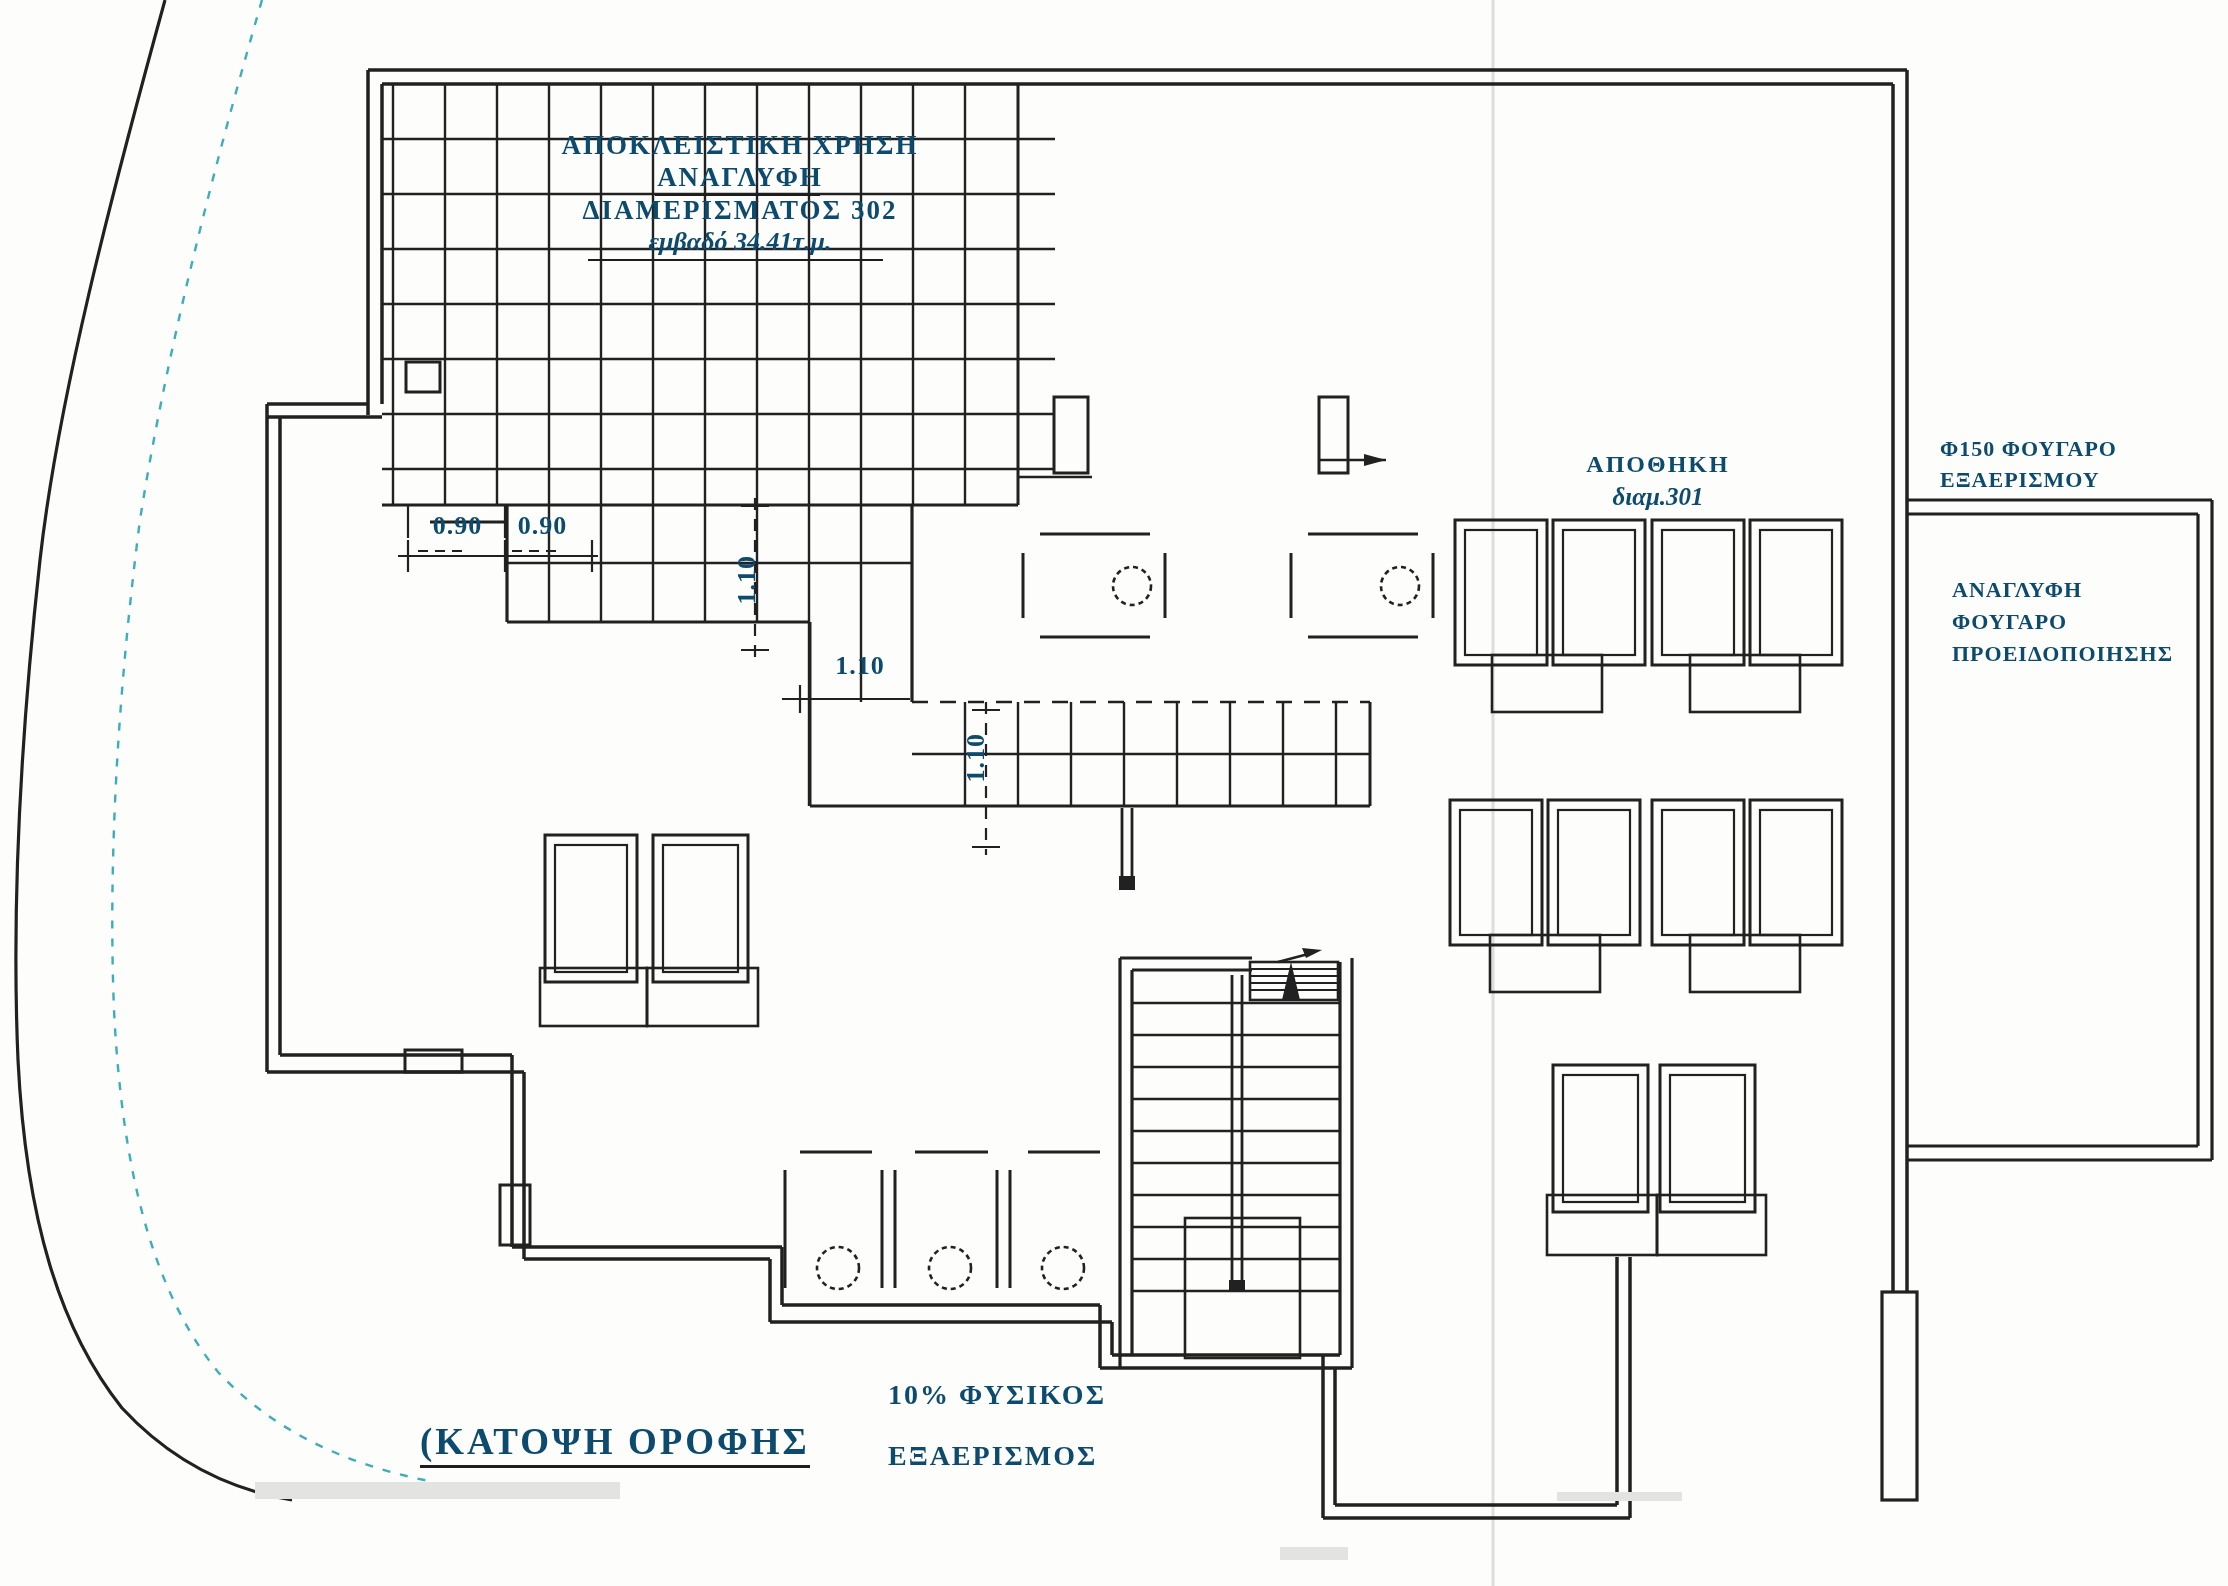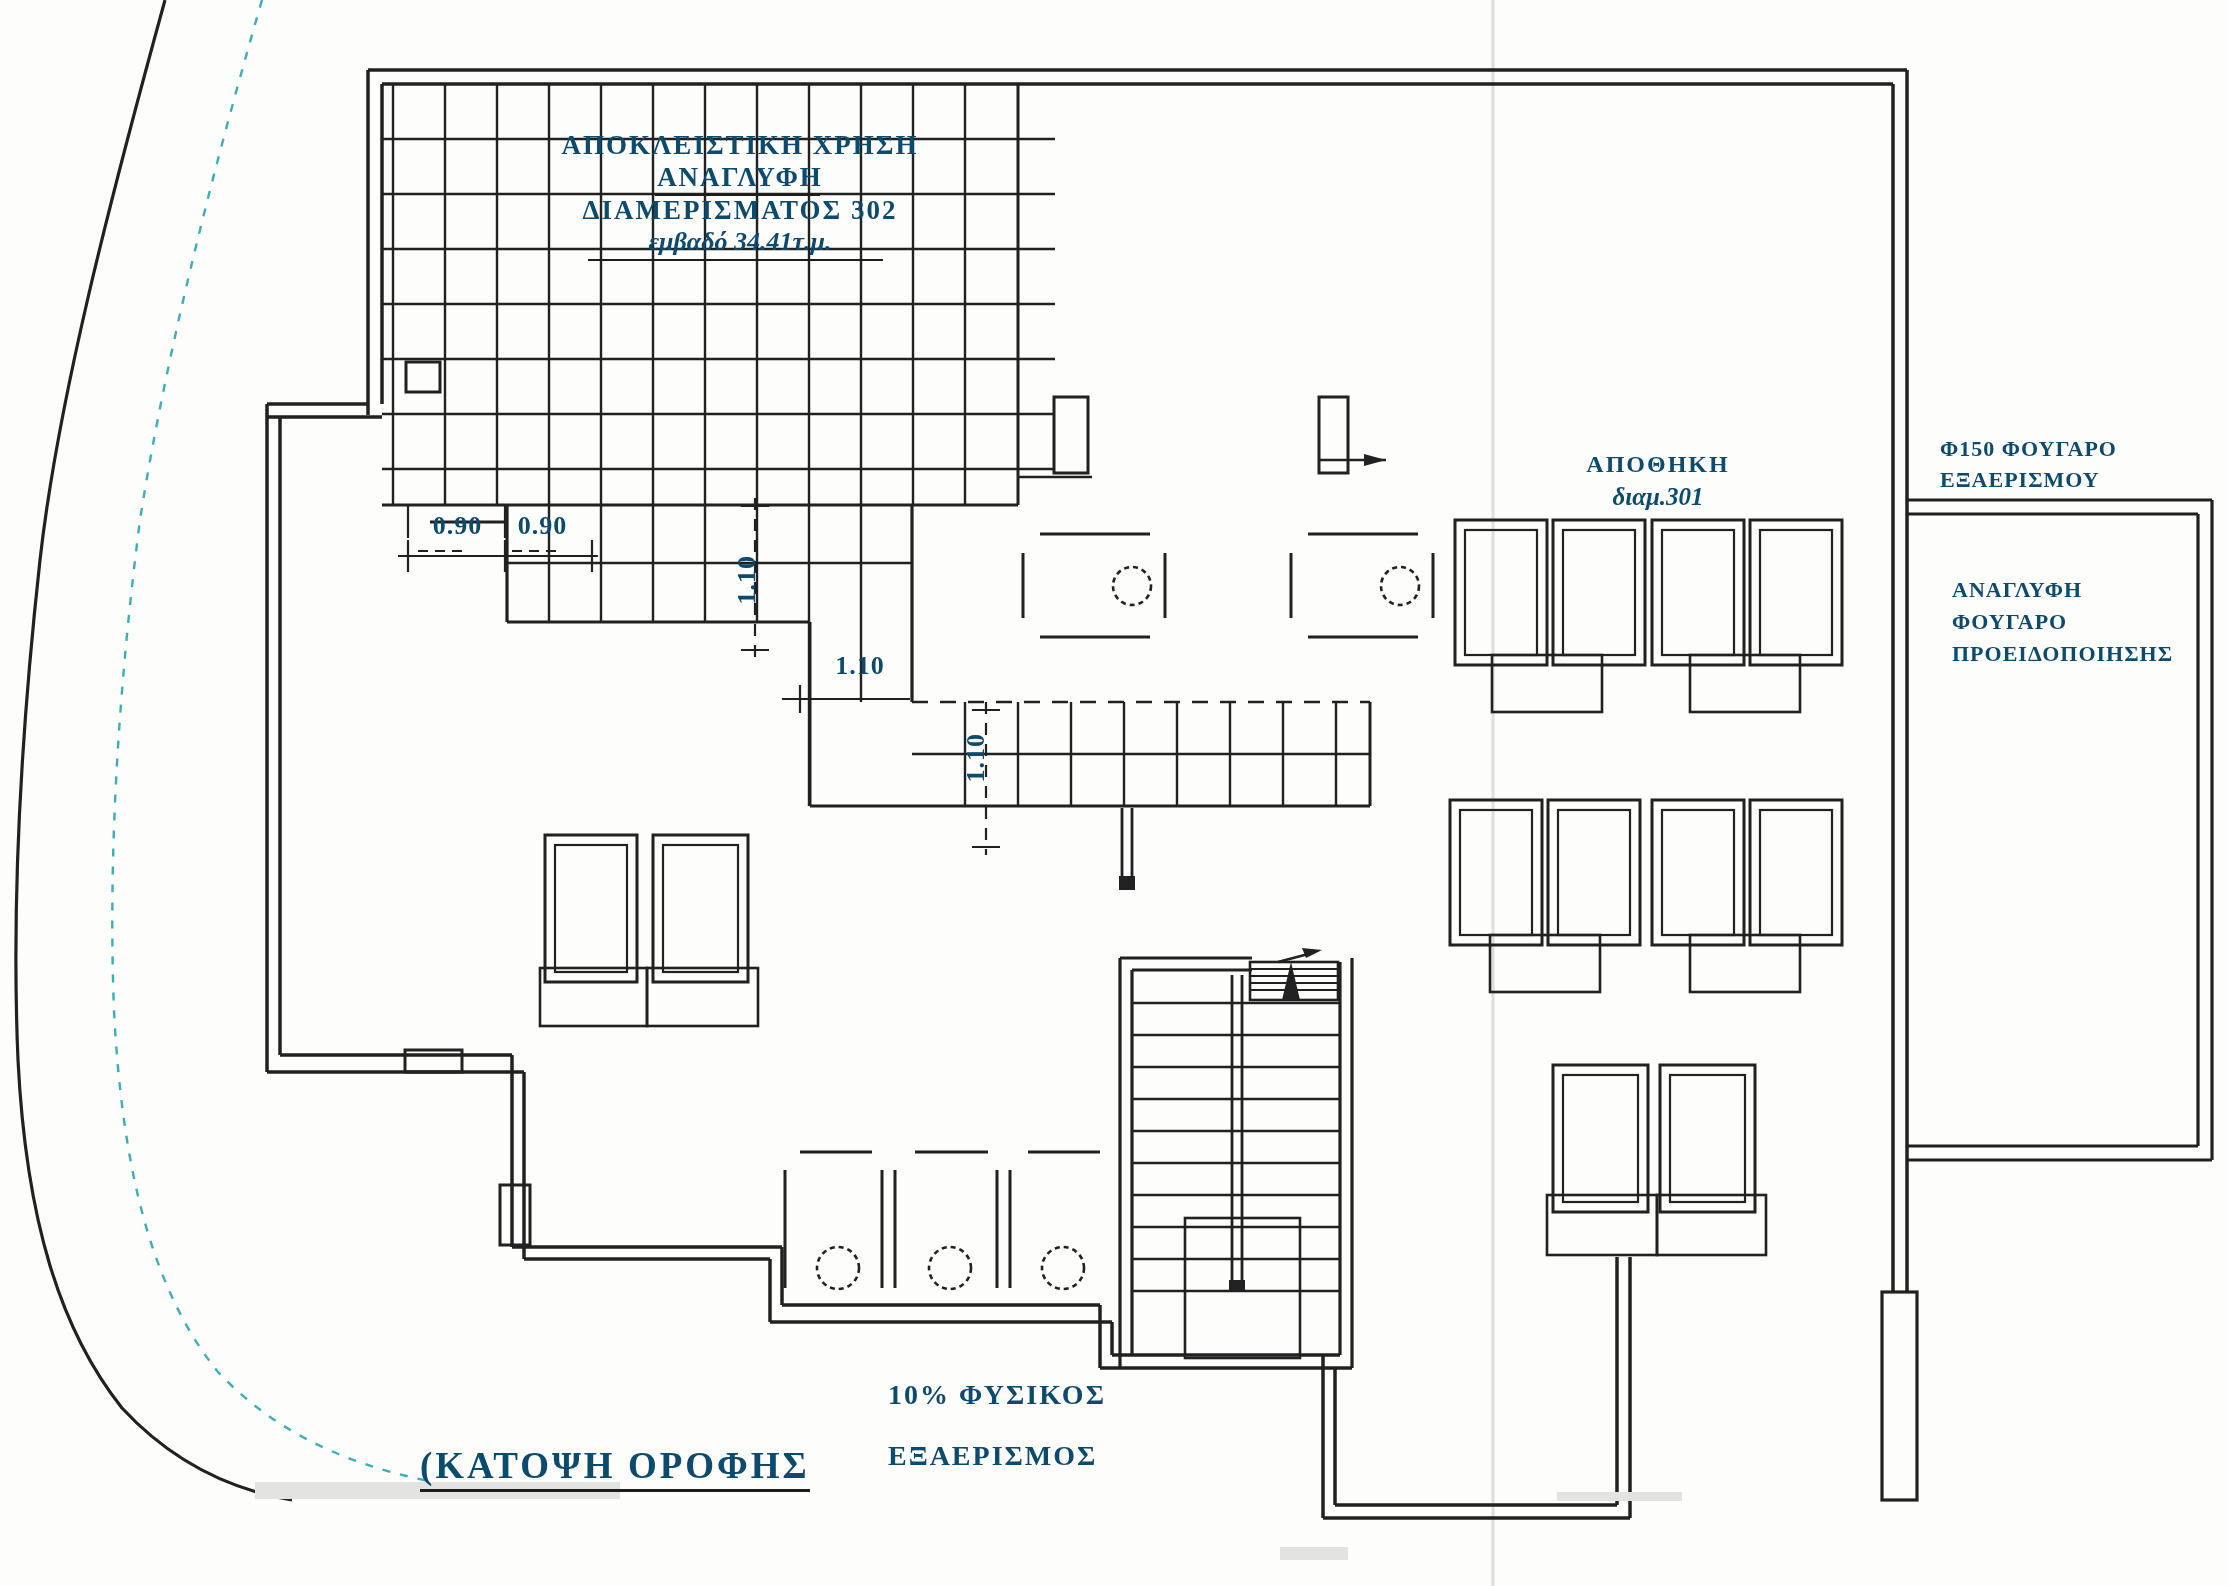--- a/index.html
+++ b/index.html
@@ -265,21 +265,21 @@
   <div class="lbl cap small" style="left:1940px;top:437px;text-align:right;">Φ150 ΦΟΥΓΑΡΟ</div>
   <div class="lbl cap small" style="left:1940px;top:468px;">ΕΞΑΕΡΙΣΜΟΥ</div>
 
   <div class="lbl cap small" style="left:1952px;top:578px;">ΑΝΑΓΛΥΦΗ</div>
   <div class="lbl cap small" style="left:1952px;top:610px;">ΦΟΥΓΑΡΟ</div>
   <div class="lbl cap small" style="left:1952px;top:642px;">ΠΡΟΕΙΔΟΠΟΙΗΣΗΣ</div>
 
   <div class="lbl cap vent10" style="left:888px;top:1380px;">10% ΦΥΣΙΚΟΣ</div>
   <div class="lbl cap vent10" style="left:888px;top:1417px;margin-top:24px;">ΕΞΑΕΡΙΣΜΟΣ</div>
 
-  <div class="lbl cap title" style="left:420px;top:1423px;margin-top:24px;">(ΚΑΤΟΨΗ ΟΡΟΦΗΣ</div>
+  <div class="lbl cap title" style="left:420px;top:1423px;">(ΚΑΤΟΨΗ ΟΡΟΦΗΣ</div>
 
   <div class="lbl dim" style="left:415px;top:512px;width:85px;text-align:center;">0.90</div>
   <div class="lbl dim" style="left:500px;top:512px;width:85px;text-align:center;">0.90</div>
   <div class="lbl dim rot" style="left:707px;top:566px;">1.10</div>
   <div class="lbl dim" style="left:820px;top:652px;width:80px;text-align:center;">1.10</div>
   <div class="lbl dim rot" style="left:936px;top:744px;">1.10</div>
 
 </div>
 
 </body></html>

